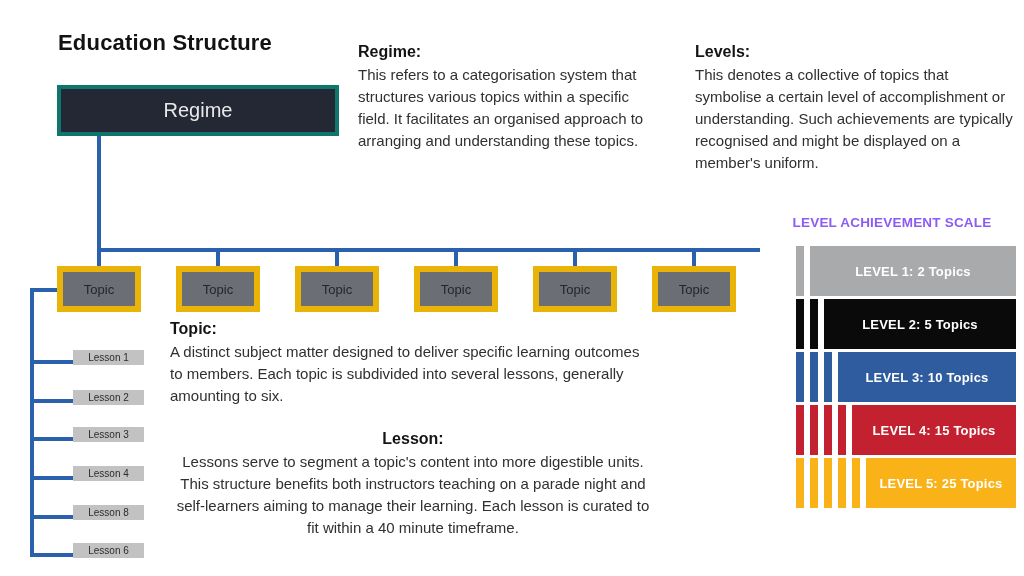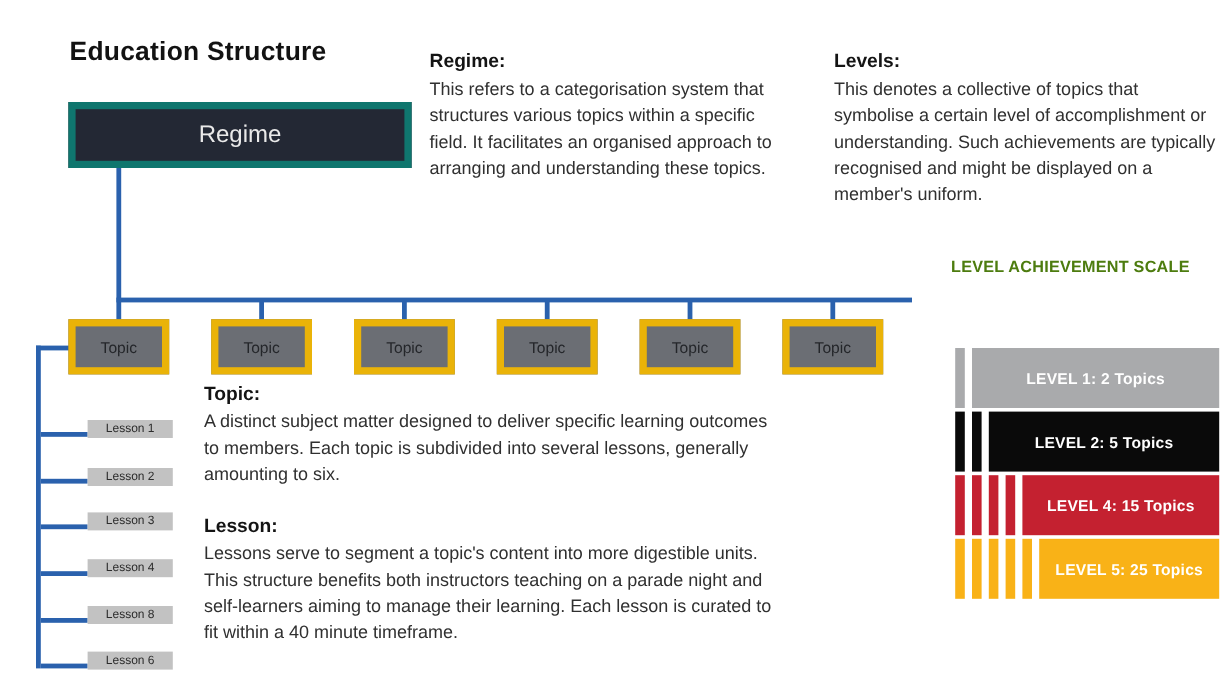--- a/index.html
+++ b/index.html
@@ -12,21 +12,21 @@
     position:absolute;left:58px;top:30px;margin:0;
     font-size:22px;font-weight:bold;color:#121212;letter-spacing:.2px;
   }
   
   .line{position:absolute;background:var(--accent-blue,#2a61ad);}
   .line.v{width:4px;}
   .line.h{height:4px;}
   
   .regime-box{
     position:absolute;left:57px;top:85px;width:274px;height:43px;
-    background:var(--regime-fill,#232834);border:6px solid #0f766e;
+    background:var(--regime-fill,#232834);border:4px solid #0f766e;
     display:flex;align-items:center;justify-content:center;
     color:#e9e9e9;font-size:20px;
   }
   .topic-box{
     position:absolute;top:266px;width:84px;height:46px;
     background:var(--topic-fill,#6b6e74);border:6px solid #eab308;box-sizing:border-box;
     display:flex;align-items:center;justify-content:center;
     color:#24262a;font-size:13px;
   }
   .lesson-box{
@@ -35,30 +35,30 @@
     display:flex;align-items:center;justify-content:center;
     color:#2c2c2c;font-size:10px;
   }
   
   .tblock{position:absolute;}
   .tblock h3{margin:0 0 3px 0;font-size:16px;font-weight:bold;color:#141414;}
   .tblock p{margin:0;font-size:15px;line-height:22px;color:#303030;}
   .tb-regime{left:358px;top:43px;width:296px;}
   .tb-levels{left:695px;top:43px;width:318px;}
   .tb-topic{left:170px;top:320px;width:486px;}
-  .tb-lesson{left:170px;top:430px;width:486px;}
+  .tb-lesson{left:170px;top:430px;width:486px;text-align:center;}
   
   .scale-title{
     position:absolute;left:781px;top:215px;width:222px;margin:0;
-    font-size:13.5px;font-weight:bold;color:#4d7c0f;text-align:center;
+    font-size:13.5px;font-weight:bold;color:#8b5cf6;text-align:center;
     white-space:nowrap;letter-spacing:.2px;
   }
   .scale-rows{
     position:absolute;left:796px;top:246px;width:220px;
-    display:flex;flex-direction:column;gap:3px;margin-top:44px;
+    display:flex;flex-direction:column;gap:3px;
   }
   .scale-row{display:flex;height:50px;}
   .scale-row .stripe{width:8px;height:100%;margin-right:6px;flex:0 0 auto;}
   .scale-row .bar{
     flex:1;height:100%;display:flex;align-items:center;justify-content:center;
   }
   .scale-row .bar-label{
     color:#ffffff;font-size:13px;font-weight:bold;letter-spacing:.2px;white-space:nowrap;
   }
 </style>
@@ -155,20 +155,28 @@
       </div>
     </div>
     <div class="scale-row">
       <span class="stripe" style="background: rgb(10, 10, 10);"></span>
       <span class="stripe" style="background: rgb(10, 10, 10);"></span>
       <div class="bar" style="background: rgb(10, 10, 10);">
         <span class="bar-label">LEVEL 2: 5 Topics</span>
       </div>
     </div>
     <div class="scale-row">
+      <span class="stripe" style="background: rgb(46, 92, 158);"></span>
+      <span class="stripe" style="background: rgb(46, 92, 158);"></span>
+      <span class="stripe" style="background: rgb(46, 92, 158);"></span>
+      <div class="bar" style="background: rgb(46, 92, 158);">
+        <span class="bar-label">LEVEL 3: 10 Topics</span>
+      </div>
+    </div>
+    <div class="scale-row">
       <span class="stripe" style="background: rgb(196, 33, 48);"></span>
       <span class="stripe" style="background: rgb(196, 33, 48);"></span>
       <span class="stripe" style="background: rgb(196, 33, 48);"></span>
       <span class="stripe" style="background: rgb(196, 33, 48);"></span>
       <div class="bar" style="background: rgb(196, 33, 48);">
         <span class="bar-label">LEVEL 4: 15 Topics</span>
       </div>
     </div>
     <div class="scale-row">
       <span class="stripe" style="background: rgb(249, 178, 23);"></span>

